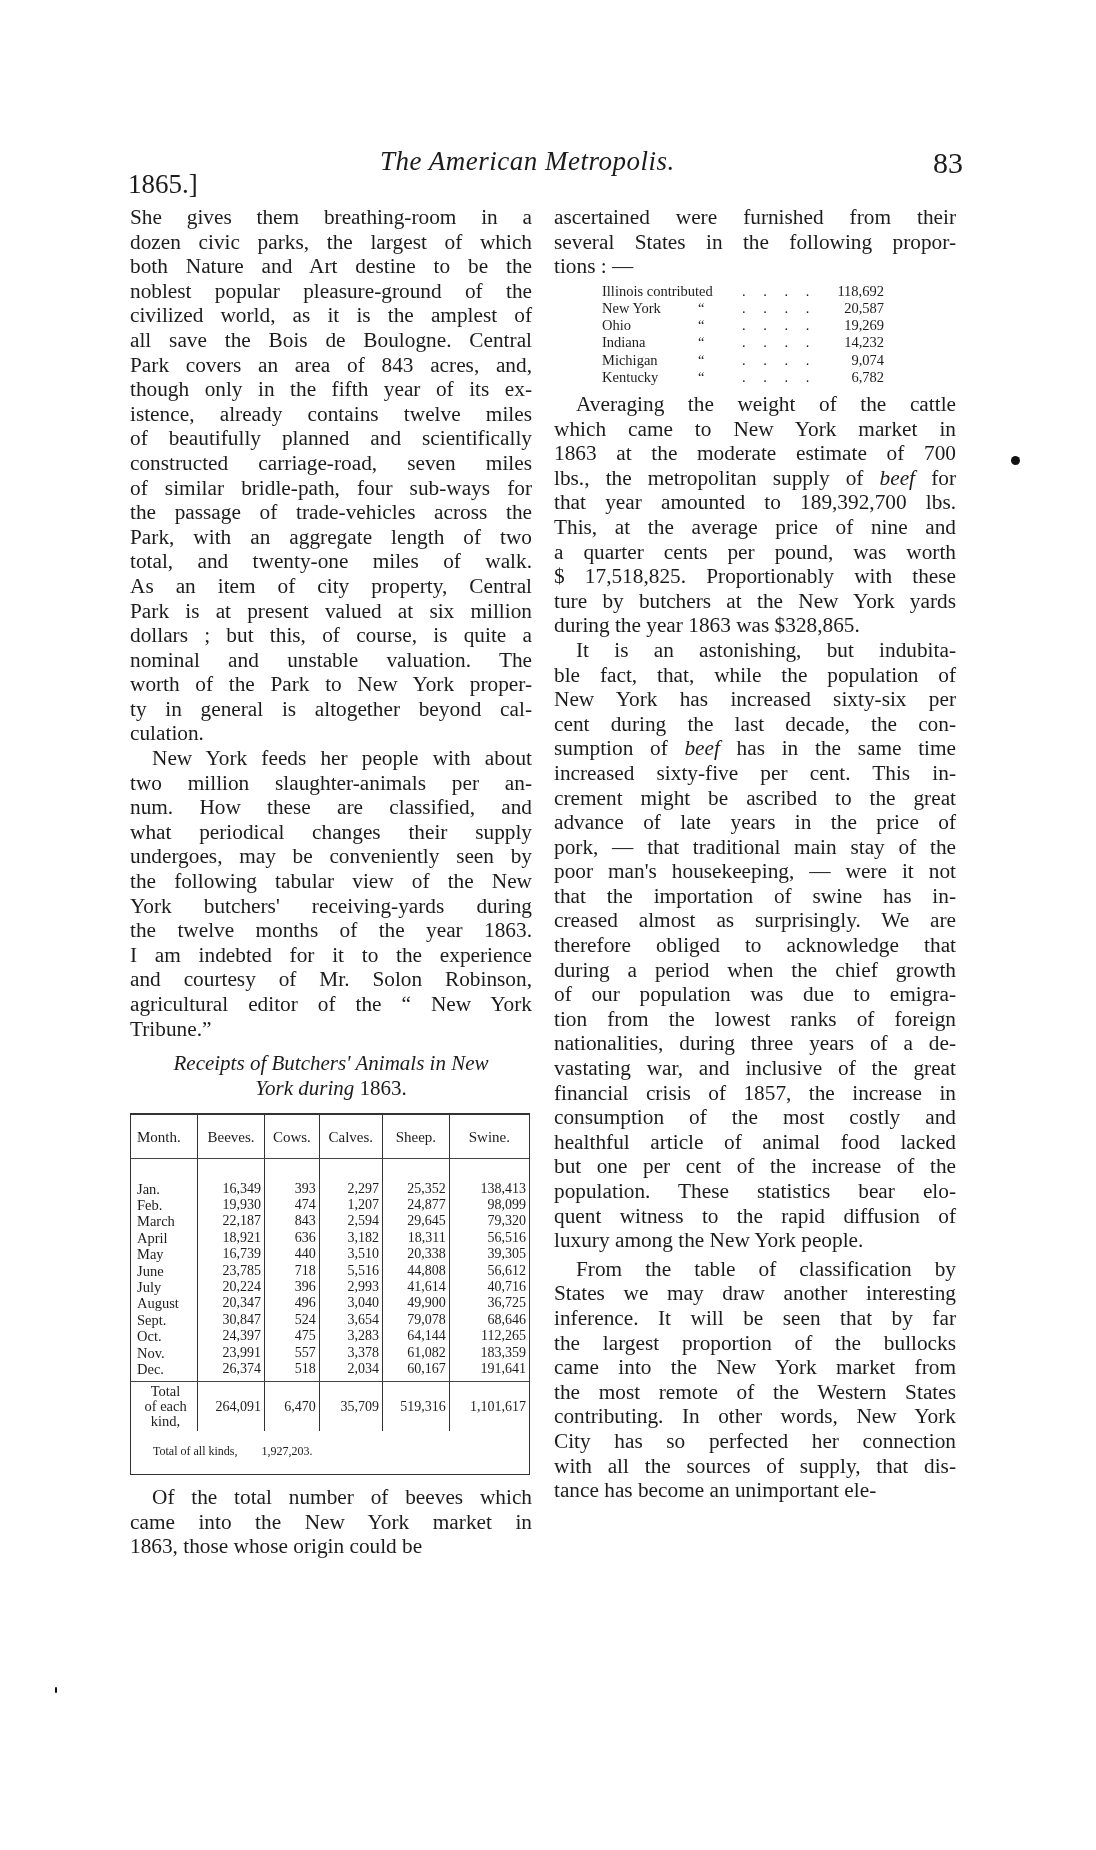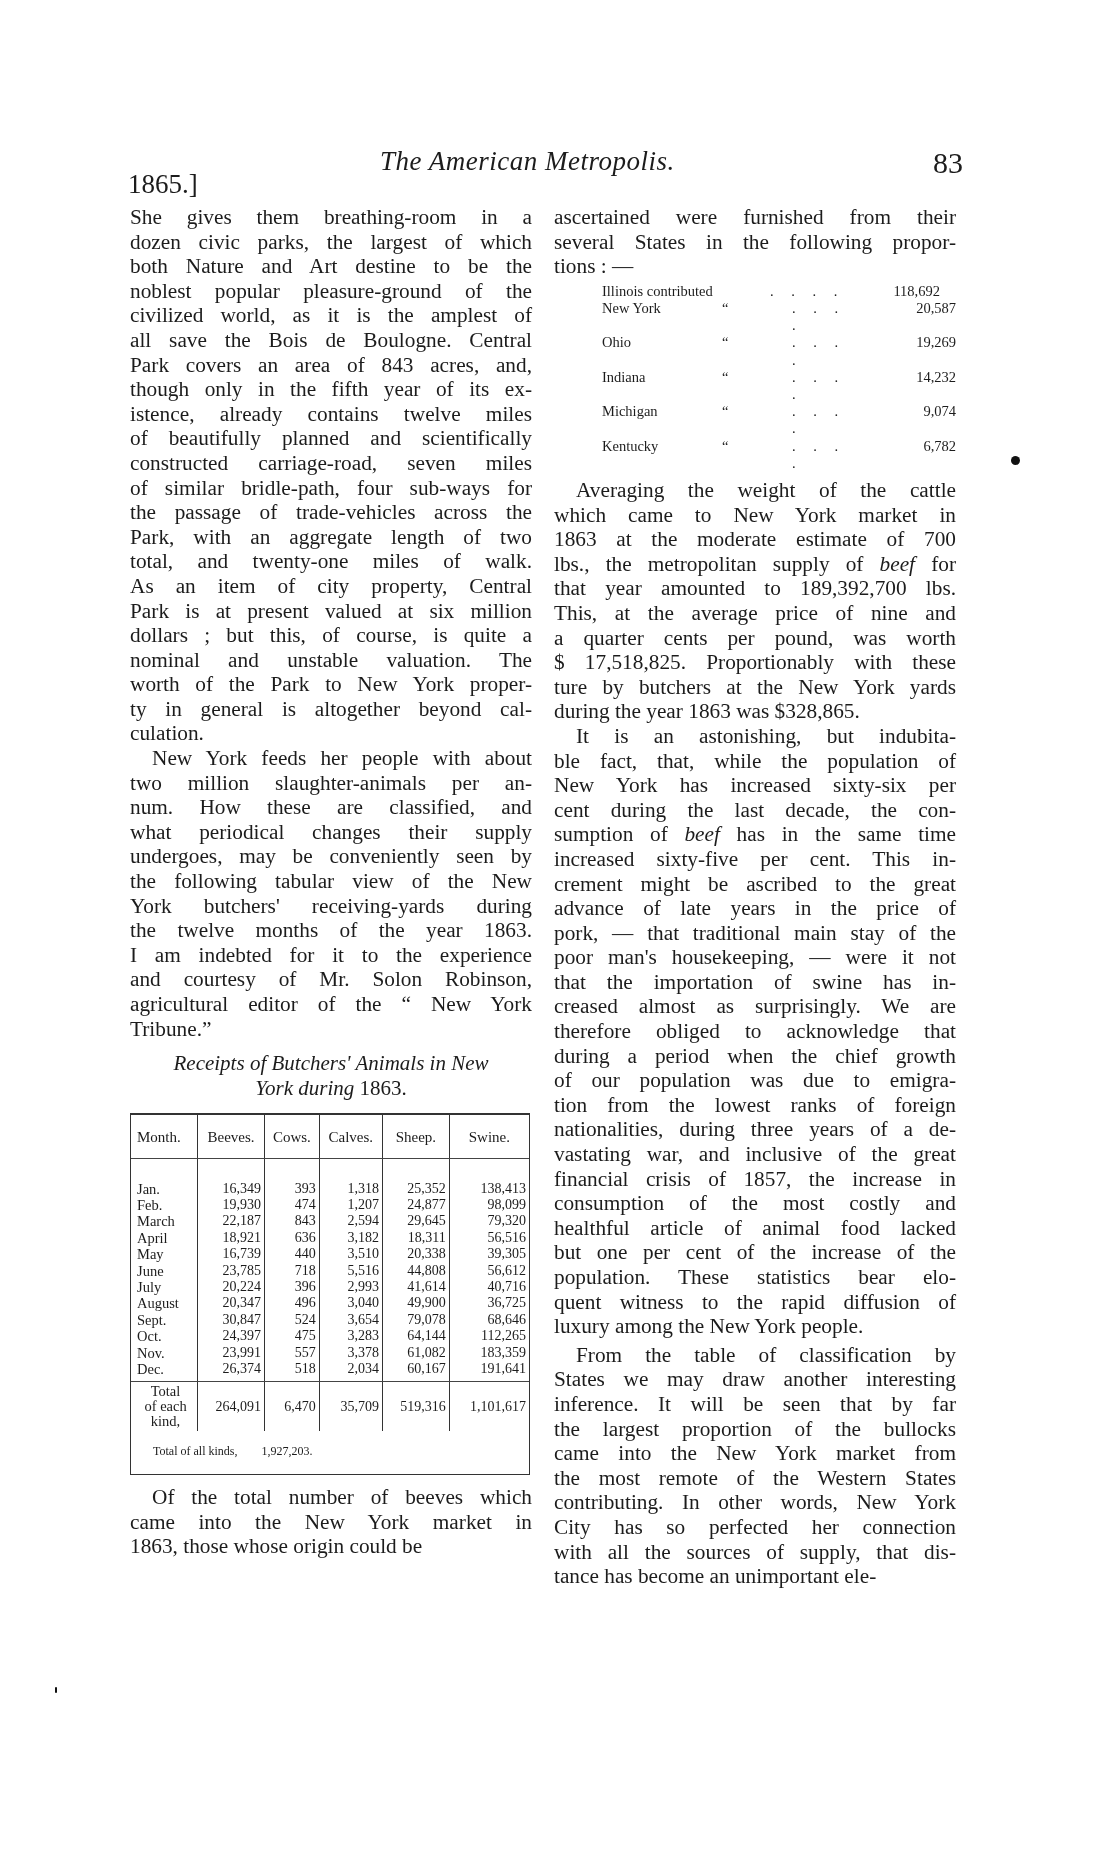--- a/index.html
+++ b/index.html
@@ -26,21 +26,21 @@
   table.data th:first-child { border-left: none; text-align: left; padding-left: 6px; }
   table.data td { border-left: 1px solid #333; text-align: right; padding: 0 3px; }
   table.data td:first-child { border-left: none; text-align: left; padding-left: 6px; font-size: 14.5px; }
   table.data tr.first td { padding-top: 22px; }
   table.data tr.lastm td { padding-bottom: 4px; border-bottom: 1px solid #444; }
   table.data tr.tot td { padding-top: 2px; padding-bottom: 2px; vertical-align: middle; }
   table.data tr.tot td:first-child { text-align: center; line-height: 15px; }
   .grand { padding: 8px 0 10px 22px; font-size: 12px; }
   .grand .gv { margin-left: 24px; }
   .states { margin: 4px 0 6px 48px; font-size: 14.5px; line-height: 17.2px; }
-  .state-row { display: flex; gap: 28px; }
+  .state-row { display: flex; }
   .st-name { width: 96px; }
   .st-ditto { width: 44px; }
   .st-dots { width: 76px; letter-spacing: 7px; }
   .st-val { width: 66px; text-align: right; }
   .st-name.wide { width: 140px; }
   .mark { position: absolute; border-radius: 50%; background: #111; }
 </style>
 </head>
 <body>
 
@@ -103,21 +103,21 @@
             <th>Calves.</th>
             <th>Sheep.</th>
             <th>Swine.</th>
           </tr>
         </thead>
       <tbody id="tbody">
           <tr class="first">
             <td>Jan.</td>
             <td>16,349</td>
             <td>393</td>
-            <td>1,318</td>
+            <td>2,297</td>
             <td>25,352</td>
             <td>138,413</td>
           </tr>
           <tr>
             <td>Feb.</td>
             <td>19,930</td>
             <td>474</td>
             <td>1,207</td>
             <td>24,877</td>
             <td>98,099</td>

